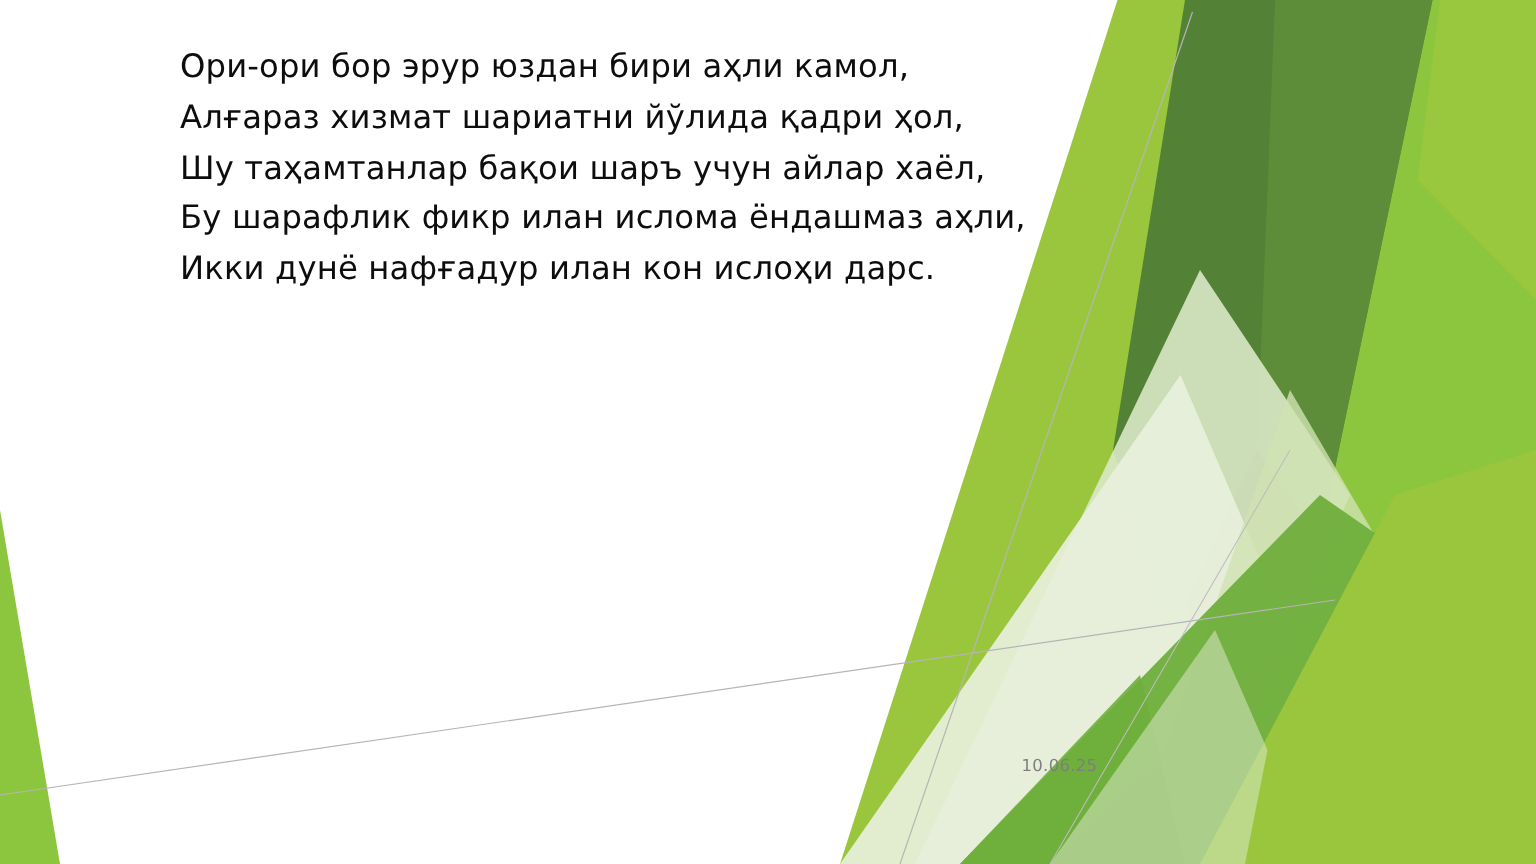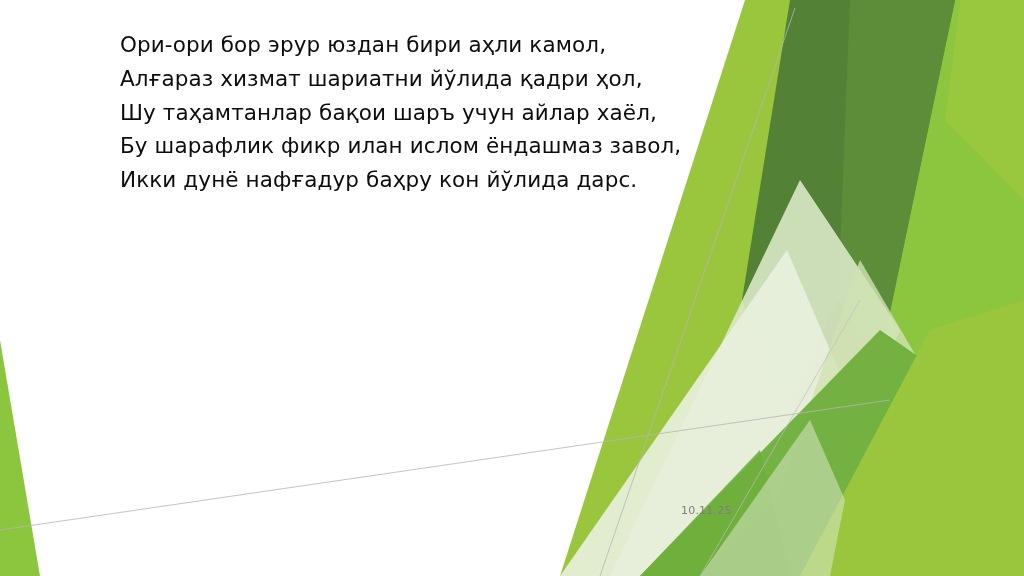--- a/index.html
+++ b/index.html
@@ -102,21 +102,21 @@
 
     <line x1="890" y1="400" x2="0" y2="530" stroke="#b5b5b5" stroke-width="0.8"></line>
 
     <line x1="860" y1="300" x2="700" y2="576" stroke="#bdbdbd" stroke-width="0.7"></line>
   </svg>
 
   <div class="body-text">
     <div class="line">Ори-ори бор эрур юздан бири аҳли камол,</div>
     <div class="line">Алғараз хизмат шариатни йўлида қадри ҳол,</div>
     <div class="line">Шу таҳамтанлар бақои шаръ учун айлар хаёл,</div>
-    <div class="line">Бу шарафлик фикр илан ислом ёндашмаз завол,</div>
-    <div class="line">Икки дунё нафғадур баҳру кон йўлида дарс.</div>
+    <div class="line">Бу шарафлик фикр илан ислома ёндашмаз аҳли,</div>
+    <div class="line">Икки дунё нафғадур илан кон ислоҳи дарс.</div>
   </div>
 
-  <div class="footer-date">10.11.25</div>
+  <div class="footer-date">10.06.25</div>
 
   <div class="footer-pagenum">7</div>
 
 </div>
 
 </body></html>

